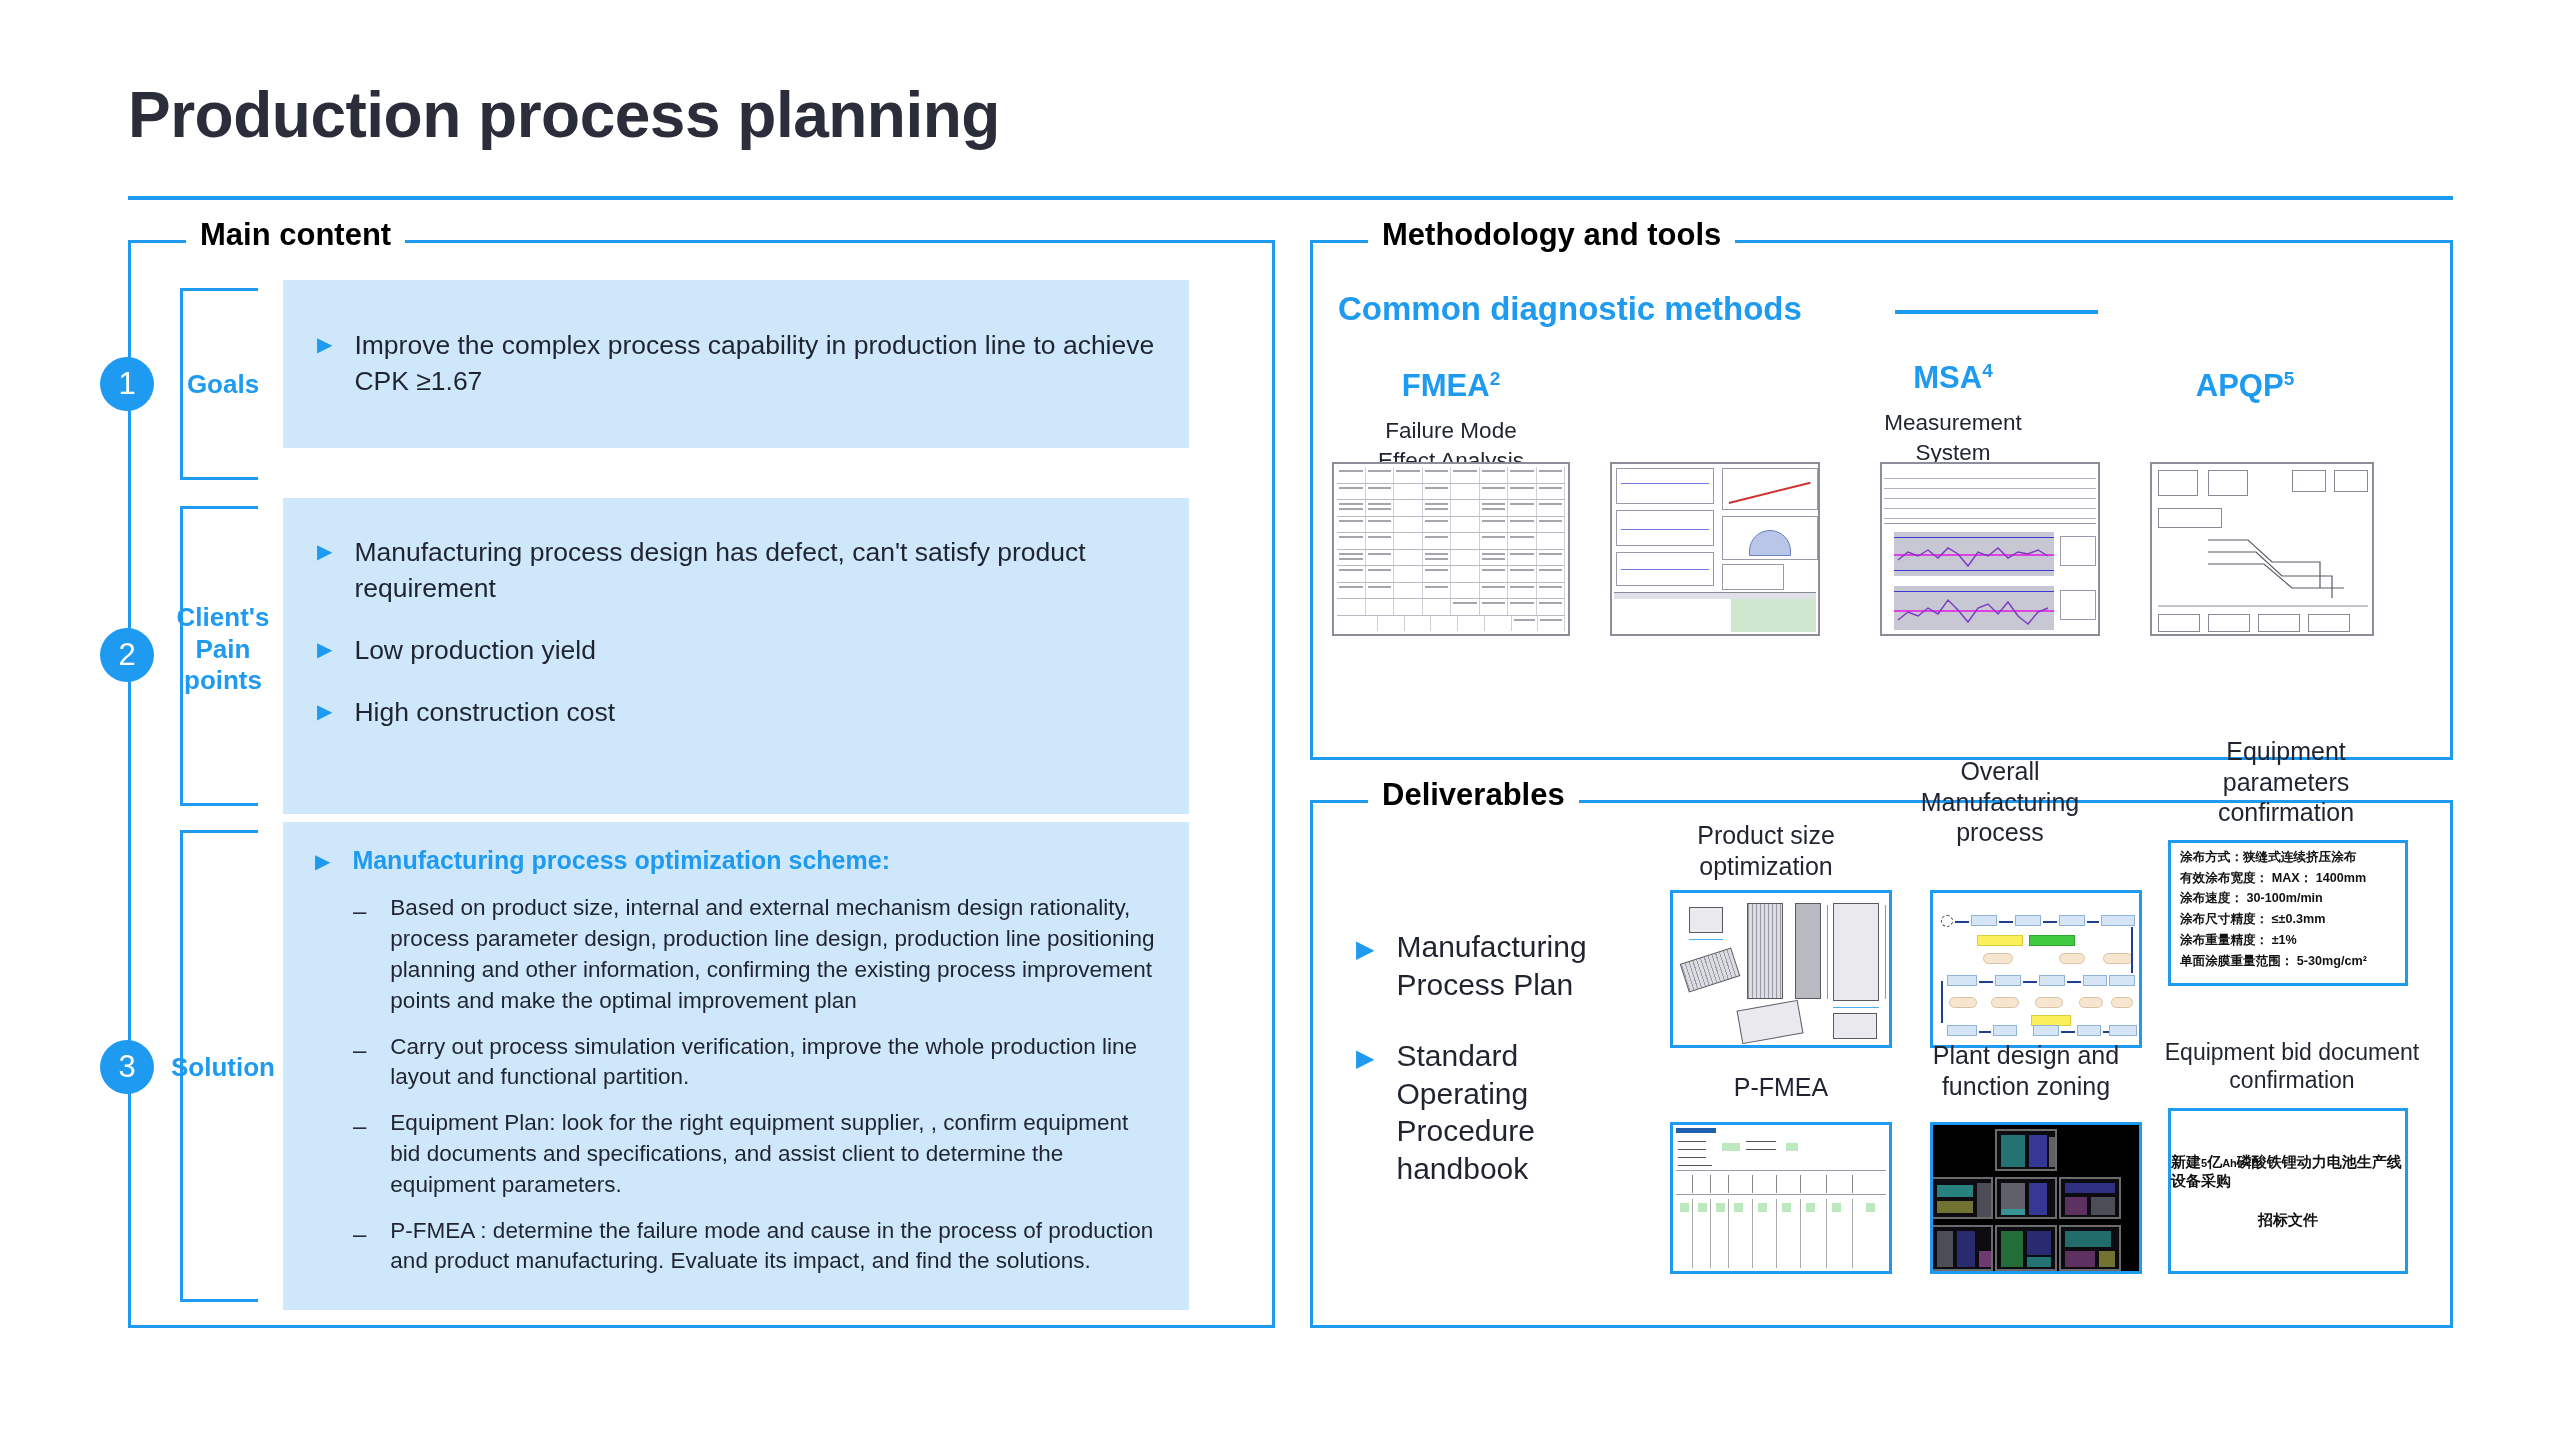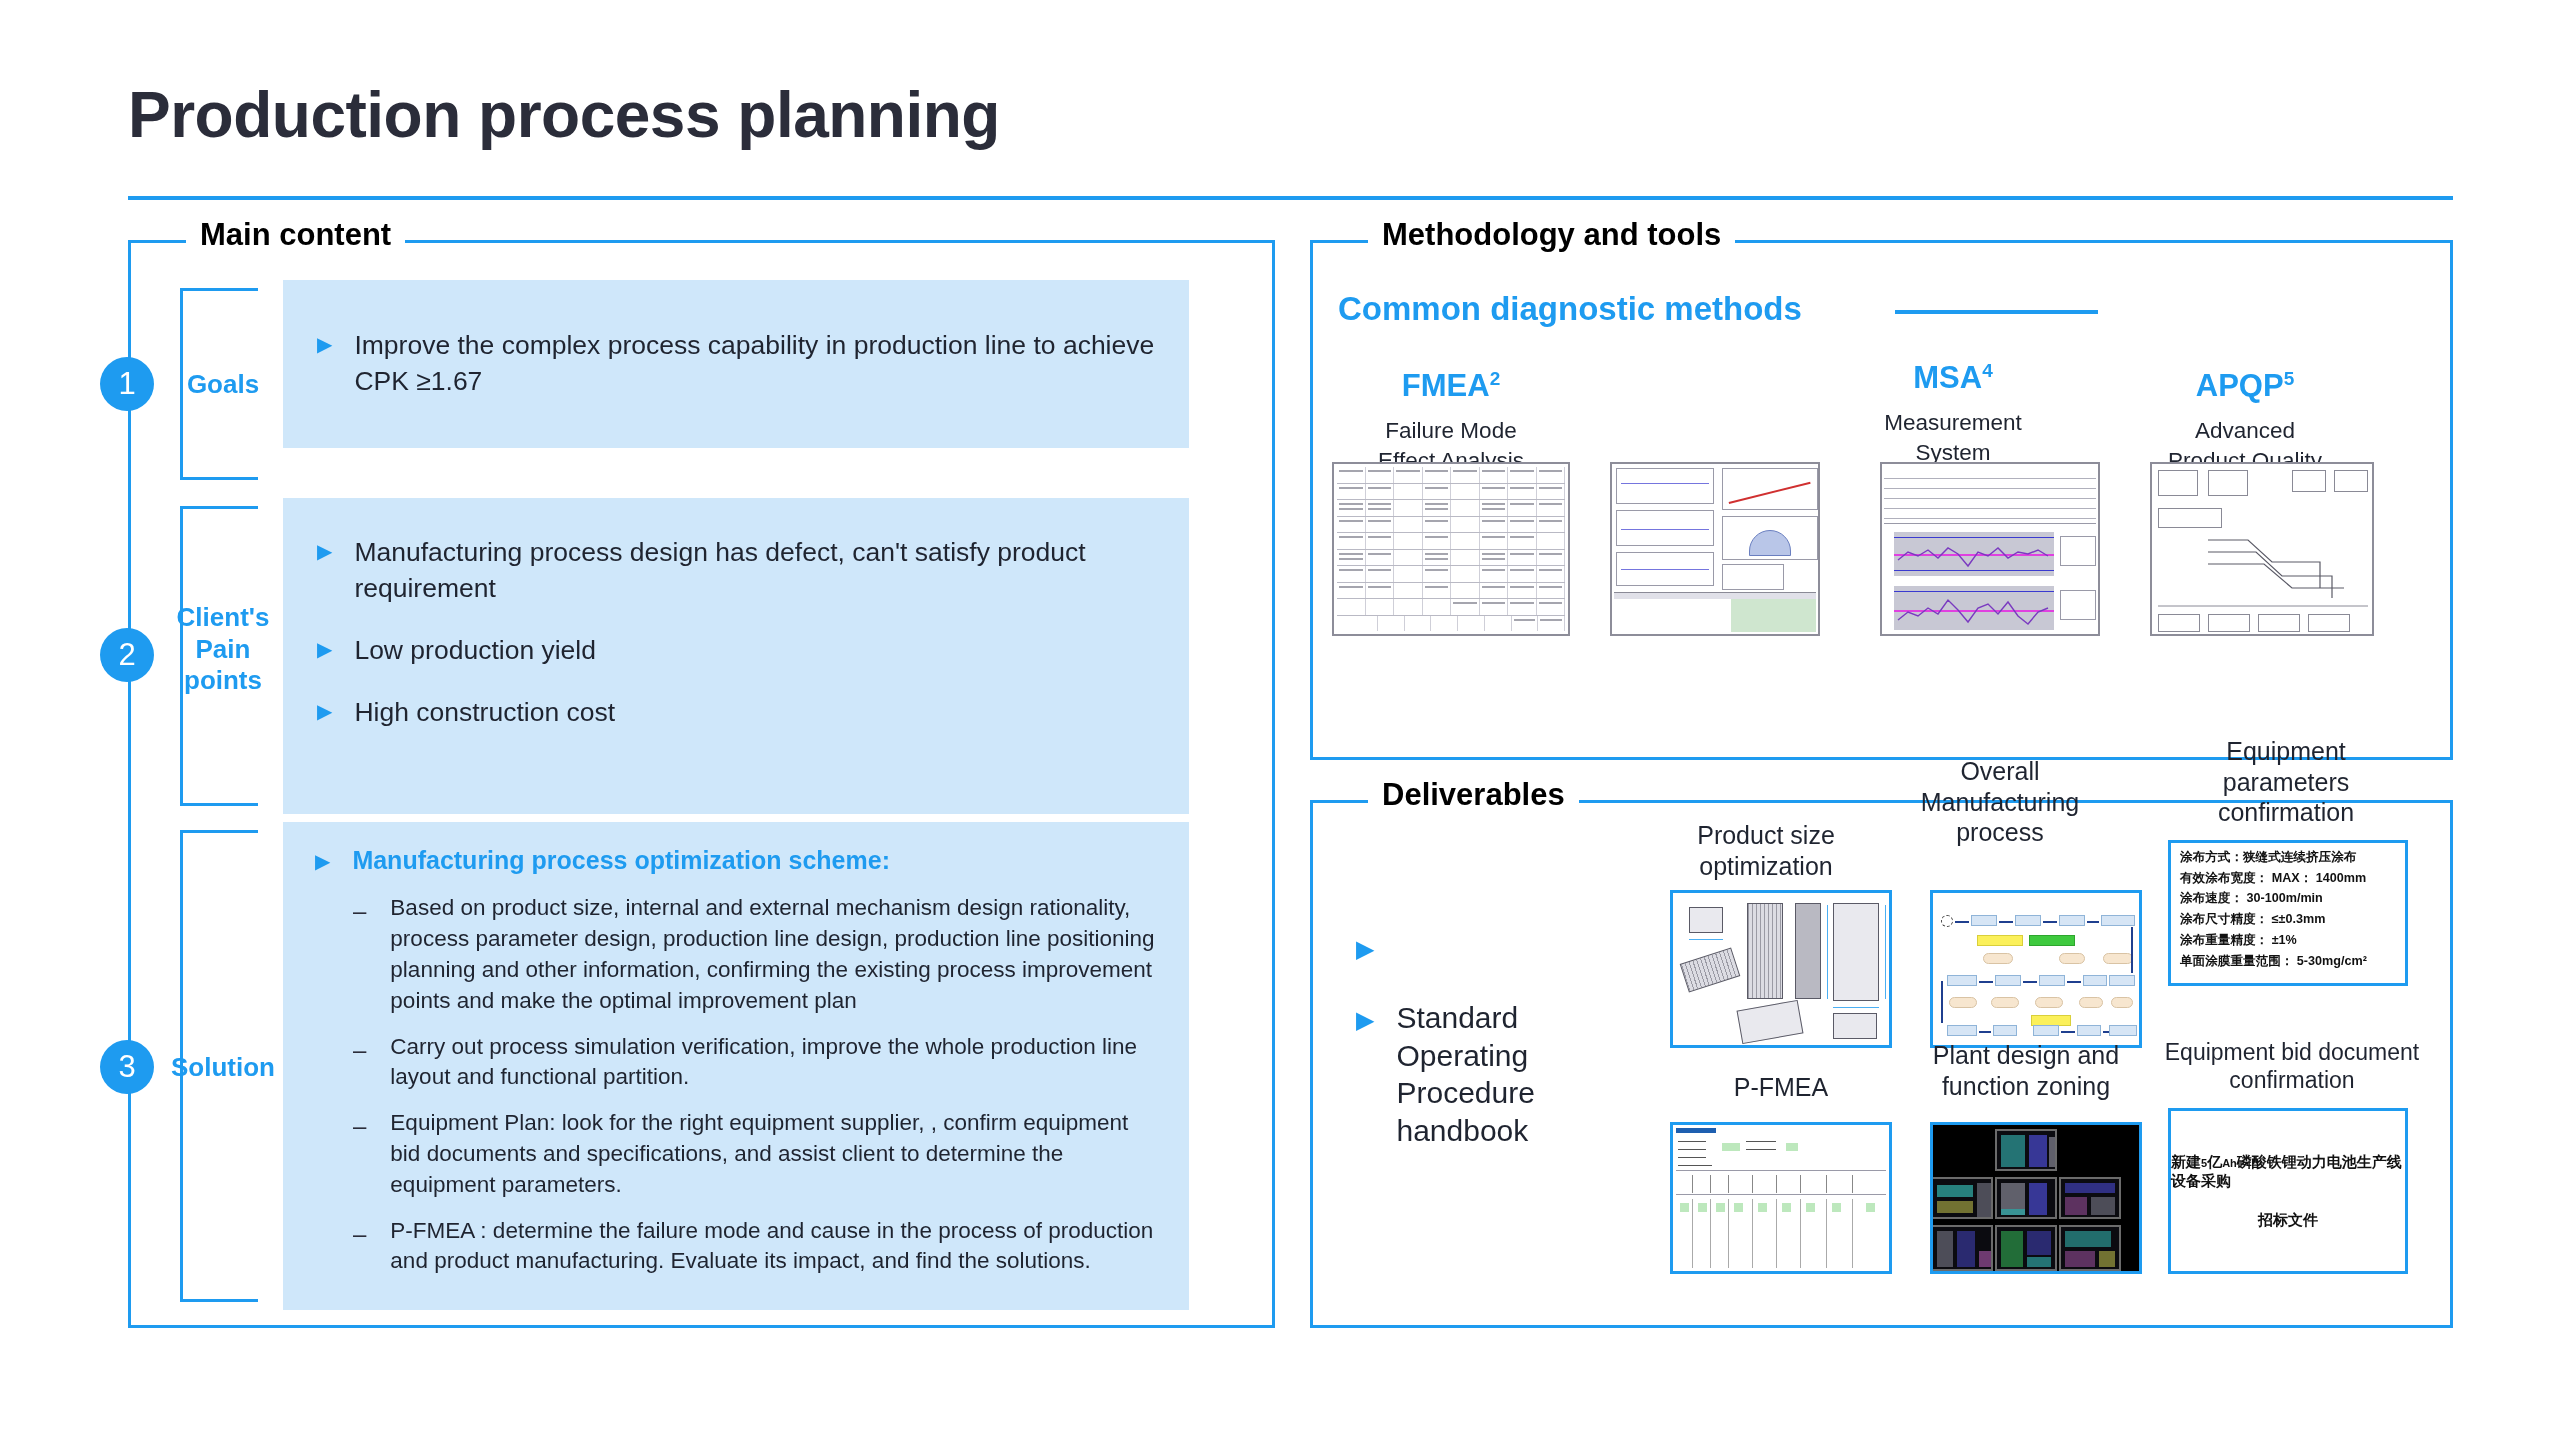--- a/index.html
+++ b/index.html
@@ -536,25 +536,20 @@
         <svg width="160" height="44" style="position:absolute;left:0;top:0;">
           <polyline points="4,34 14,26 24,30 34,22 44,28 54,14 64,24 74,36 84,22 94,18 104,28 114,16 124,30 134,38 144,26 154,22" fill="none" stroke="#7a3ac0" stroke-width="1.4"></polyline>
         </svg>
       </div>
       <div style="position:absolute;left:178px;top:126px;width:36px;height:30px;border:1px solid #9a9aa8;"></div>
     </div>
 
     <div class="method-col" style="left:790px; top:128px; width:290px;">
       <div class="method-name">
         <span>APQP</span><sup>5</sup>
-      </div>
-      <div class="method-desc">
-        <div>Advanced</div>
-        <div>Product Quality</div>
-        <div>Planning</div>
       </div>
     </div>
     <div class="thumb gray" style="left:840px; top:222px; width:224px; height:174px;">
       <div style="position:absolute;left:6px;top:6px;width:40px;height:26px;border:1px solid #8a8a96;"></div>
       <div style="position:absolute;left:56px;top:6px;width:40px;height:26px;border:1px solid #8a8a96;"></div>
       <div style="position:absolute;left:140px;top:6px;width:34px;height:22px;border:1px solid #8a8a96;"></div>
       <div style="position:absolute;left:182px;top:6px;width:34px;height:22px;border:1px solid #8a8a96;"></div>
       <div style="position:absolute;left:6px;top:44px;width:64px;height:20px;border:1px solid #8a8a96;"></div>
       <svg width="224" height="174" style="position:absolute;left:0;top:0;">
         <polyline points="56,76 96,76 120,98 168,98 168,124" fill="none" stroke="#5a5a66" stroke-width="1.2"></polyline>
@@ -569,20 +564,21 @@
     </div>
   </div>
 
   <div class="panel" id="panel-deliv">
     <div class="frame"></div>
     <div class="legend">Deliverables</div>
 
     <div style="position:absolute; left:46px; top:128px; width:300px;">
       <div class="bullet-line" style="margin-bottom:34px;">
         <span class="tri" style="font-size:24px;">▶</span>
+        <span style="font-size:30px;color:#1f2430;line-height:1.25;">Manufacturing Process Plan</span>
       </div>
       <div class="bullet-line">
         <span class="tri" style="font-size:24px;">▶</span>
         <span style="font-size:30px;color:#1f2430;line-height:1.25;">Standard Operating Procedure handbook</span>
       </div>
     </div>
 
     <div class="deliv-label" style="left:336px; top:20px; width:240px;">
       <div>Product size</div>
       <div>optimization</div>

